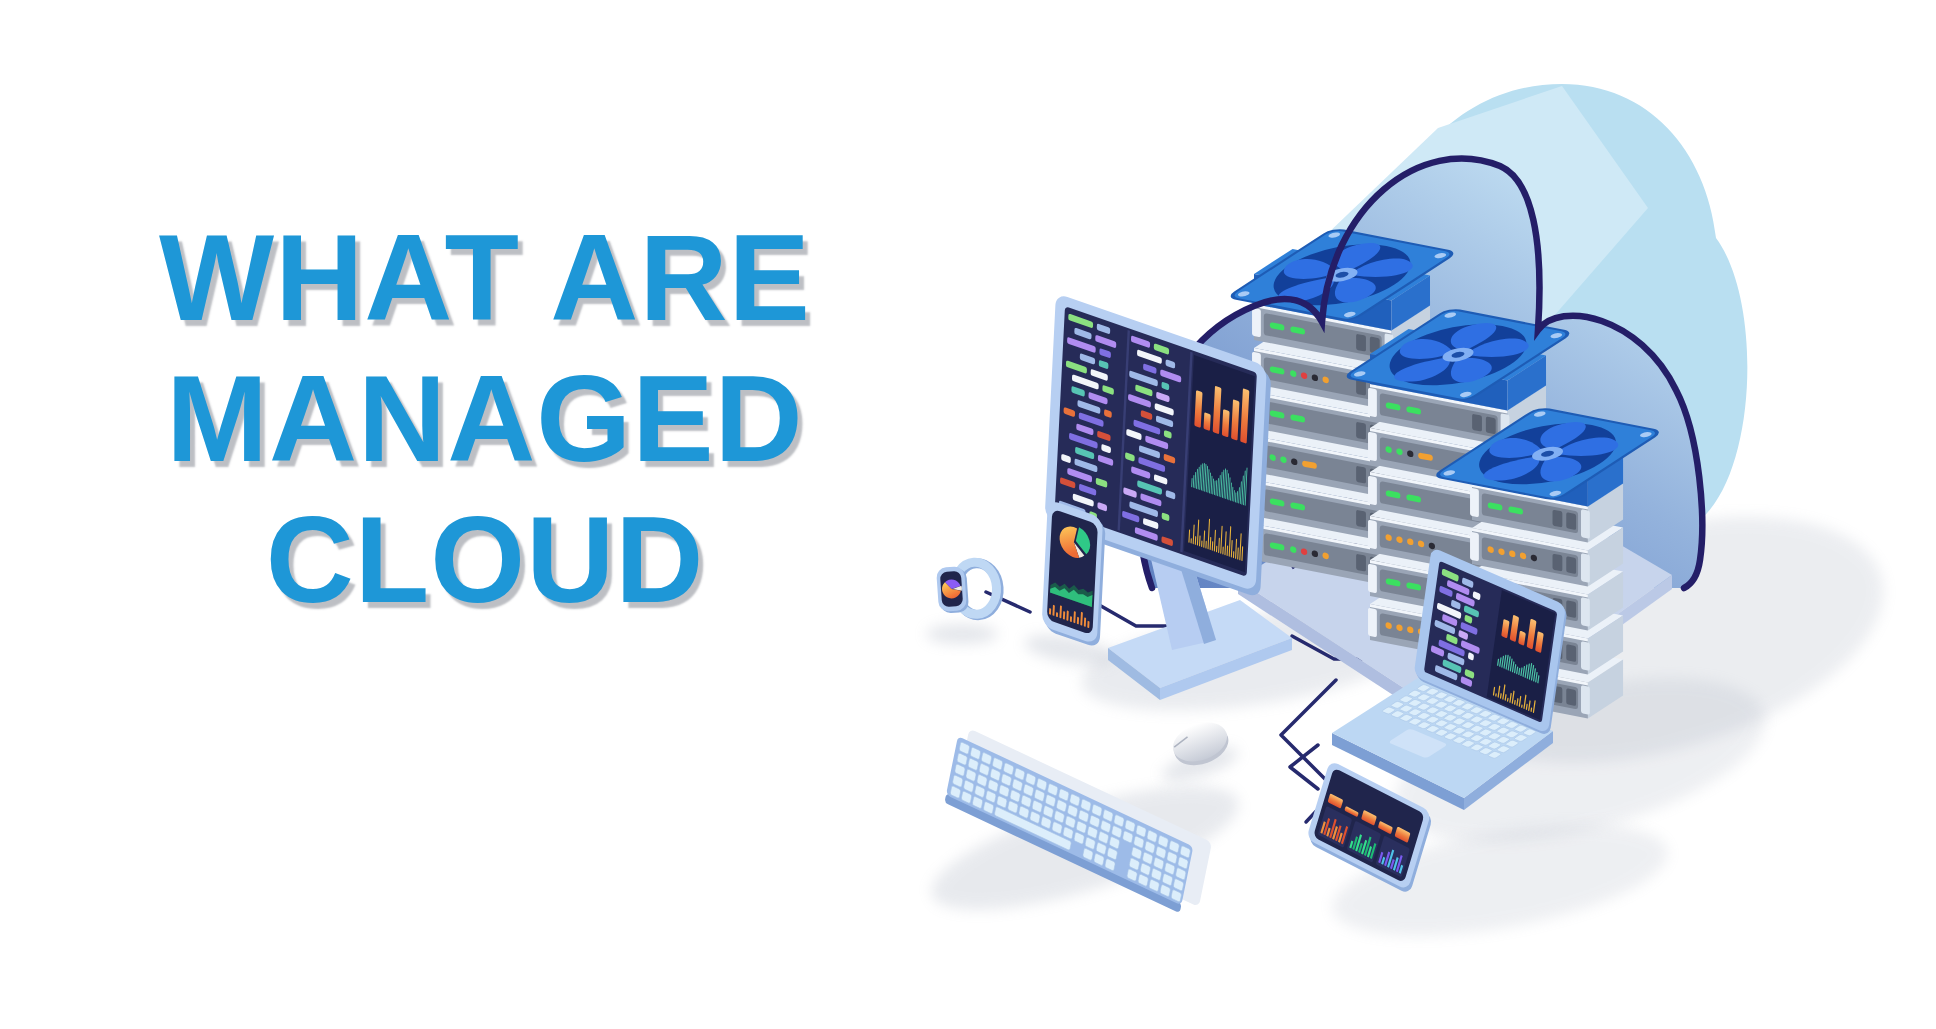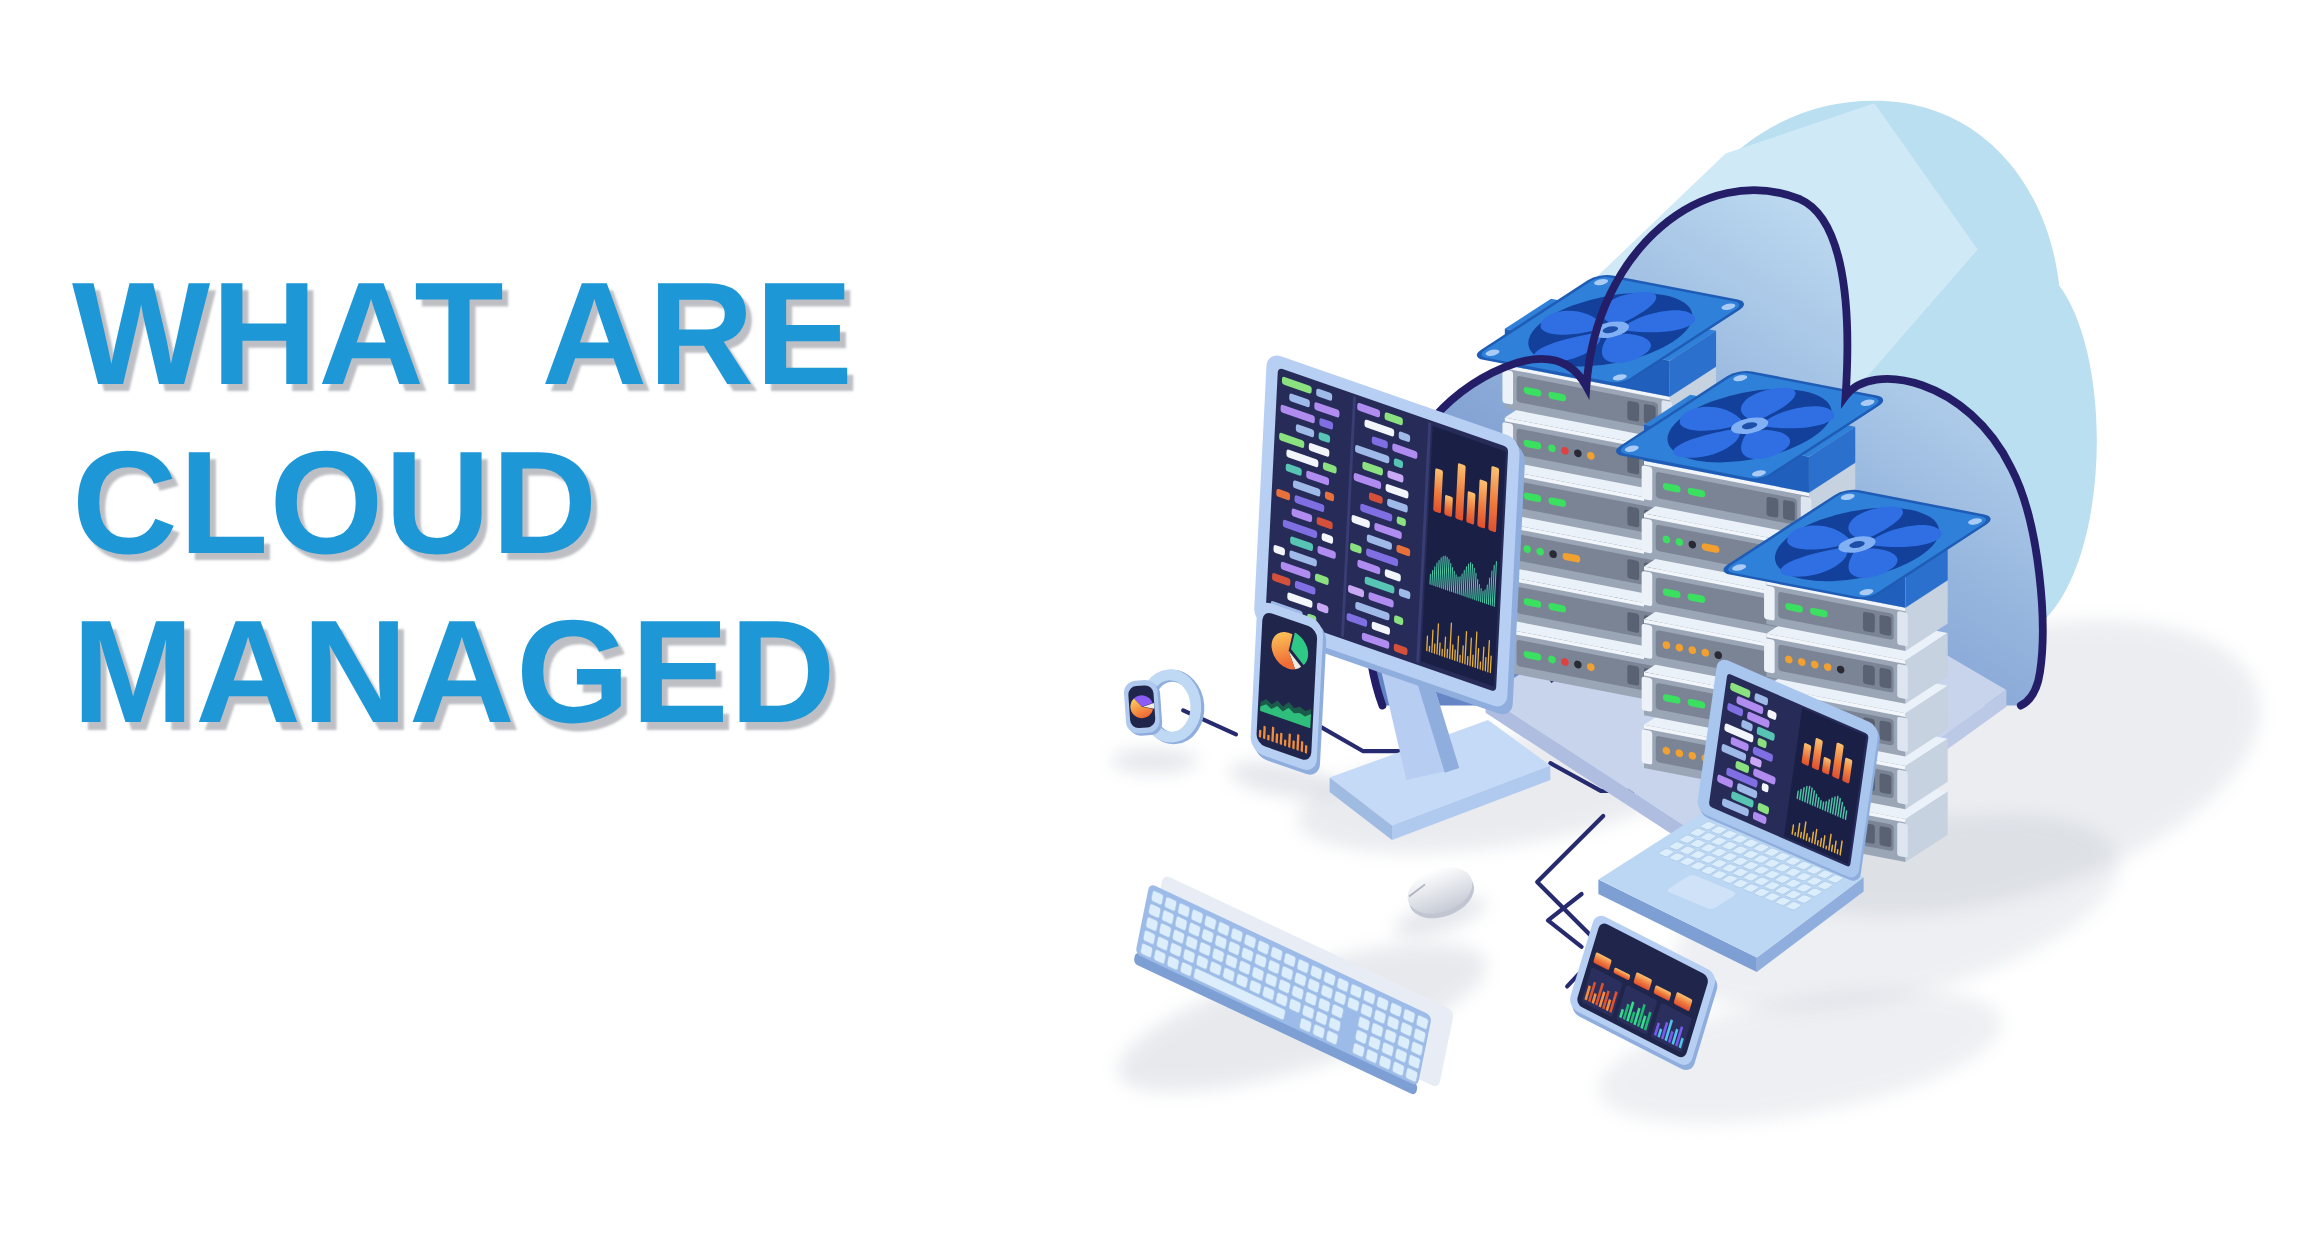--- a/index.html
+++ b/index.html
@@ -1,31 +1,31 @@
 <!DOCTYPE html>
 <html><head>
 <meta charset="utf-8">
 <style>
   html,body{margin:0;padding:0;background:#ffffff;}
   .stage{position:relative;width:1936px;height:1029px;background:#ffffff;overflow:hidden;
          font-family:"Liberation Sans",sans-serif;}
-  .headline{position:absolute;left:60px;top:208px;width:850px;text-align:left;
+  .headline{position:absolute;left:60px;top:208px;width:850px;text-align:center;
             font-weight:bold;font-size:122px;line-height:141px;letter-spacing:1px;
             color:#1E97D7;text-shadow:5px 6px 2px rgba(108,112,124,0.45);}
   .headline .line{white-space:nowrap;}
   svg{position:absolute;left:0;top:0;}
 </style>
 </head>
 <body>
 
 <div class="stage">
   <div class="headline">
     <div class="line">WHAT ARE</div>
+    <div class="line">MANAGED</div>
     <div class="line">CLOUD</div>
-    <div class="line">MANAGED</div>
   </div>
 
   <svg id="illo" width="1936" height="1029" viewBox="0 0 1936 1029">
     <defs>
       <linearGradient id="gradCloudFront" x1="0" y1="1" x2="0.85" y2="0">
         <stop offset="0" stop-color="#5F80C1"></stop>
           <stop offset="0.55" stop-color="#93B2DC"></stop>
         <stop offset="1" stop-color="#C9E6F6"></stop>
       </linearGradient>
       <linearGradient id="gradBars" x1="0" y1="0" x2="0" y2="1">

